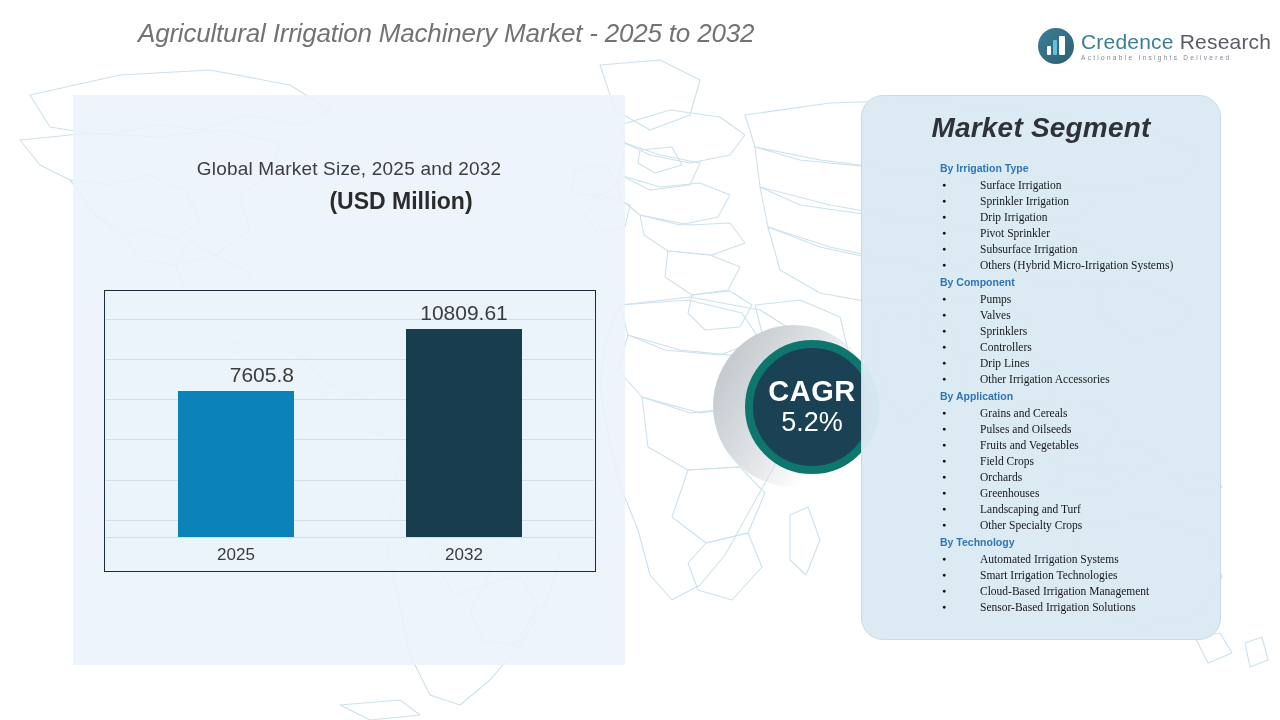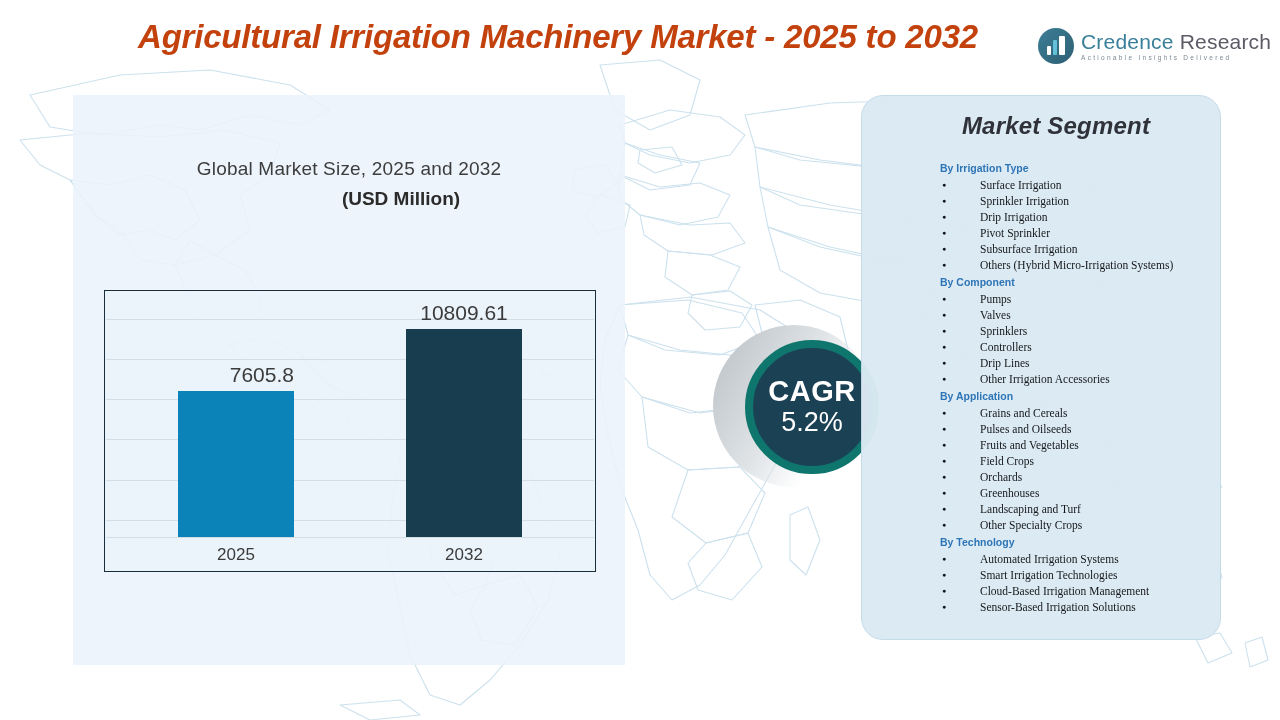--- a/index.html
+++ b/index.html
@@ -22,24 +22,24 @@
     left: 0; top: 55px;
     width: 1280px; height: 665px;
     opacity: 0.85;
     pointer-events: none;
   }
 
   
   #header-title {
     position: absolute;
     left: 138px; top: 18px;
-    font-size: 33px;
-    font-weight: bold;
+    font-size: 26px;
+    font-weight: normal;
     font-style: italic;
-    color: #c2410c;
+    color: #737373;
     letter-spacing: -0.2px;
     white-space: nowrap;
   }
   #logo {
     position: absolute;
     left: 1038px; top: 24px;
     width: 214px; height: 44px;
     display: flex;
     align-items: center;
   }
@@ -90,21 +90,21 @@
     text-align: center;
     font-size: 19px;
     color: #3d3d3d;
     letter-spacing: 0.2px;
   }
   #chart-subheading {
     position: absolute;
     left: 73px; top: 188px;
     width: 656px;
     text-align: center;
-    font-size: 19px;
+    font-size: 23px;
     font-weight: bold;
     color: #2b2b2b;
   }
 
   
   #chart-box {
     position: absolute;
     left: 104px; top: 290px;
     width: 492px; height: 282px;
     border: 1.6px solid #1b2d3a;
@@ -195,26 +195,25 @@
     border: 1px solid #c5dae8;
     border-radius: 22px;
     box-sizing: border-box;
     opacity: 0.97;
   }
   #segment-title {
     position: absolute;
     left: 861px; top: 112px;
     width: 360px;
     text-align: center;
-    font-size: 24px;
+    font-size: 28px;
     font-weight: bold;
     font-style: italic;
     color: #30323a;
     letter-spacing: 0.2px;
-    margin-left: 15px;
   }
   #segment-list {
     position: absolute;
     left: 940px; top: 159px;
     width: 290px;
   }
   .seg-group-title {
     font-size: 10.5px;
     color: #2e75b6;
     font-weight: bold;

